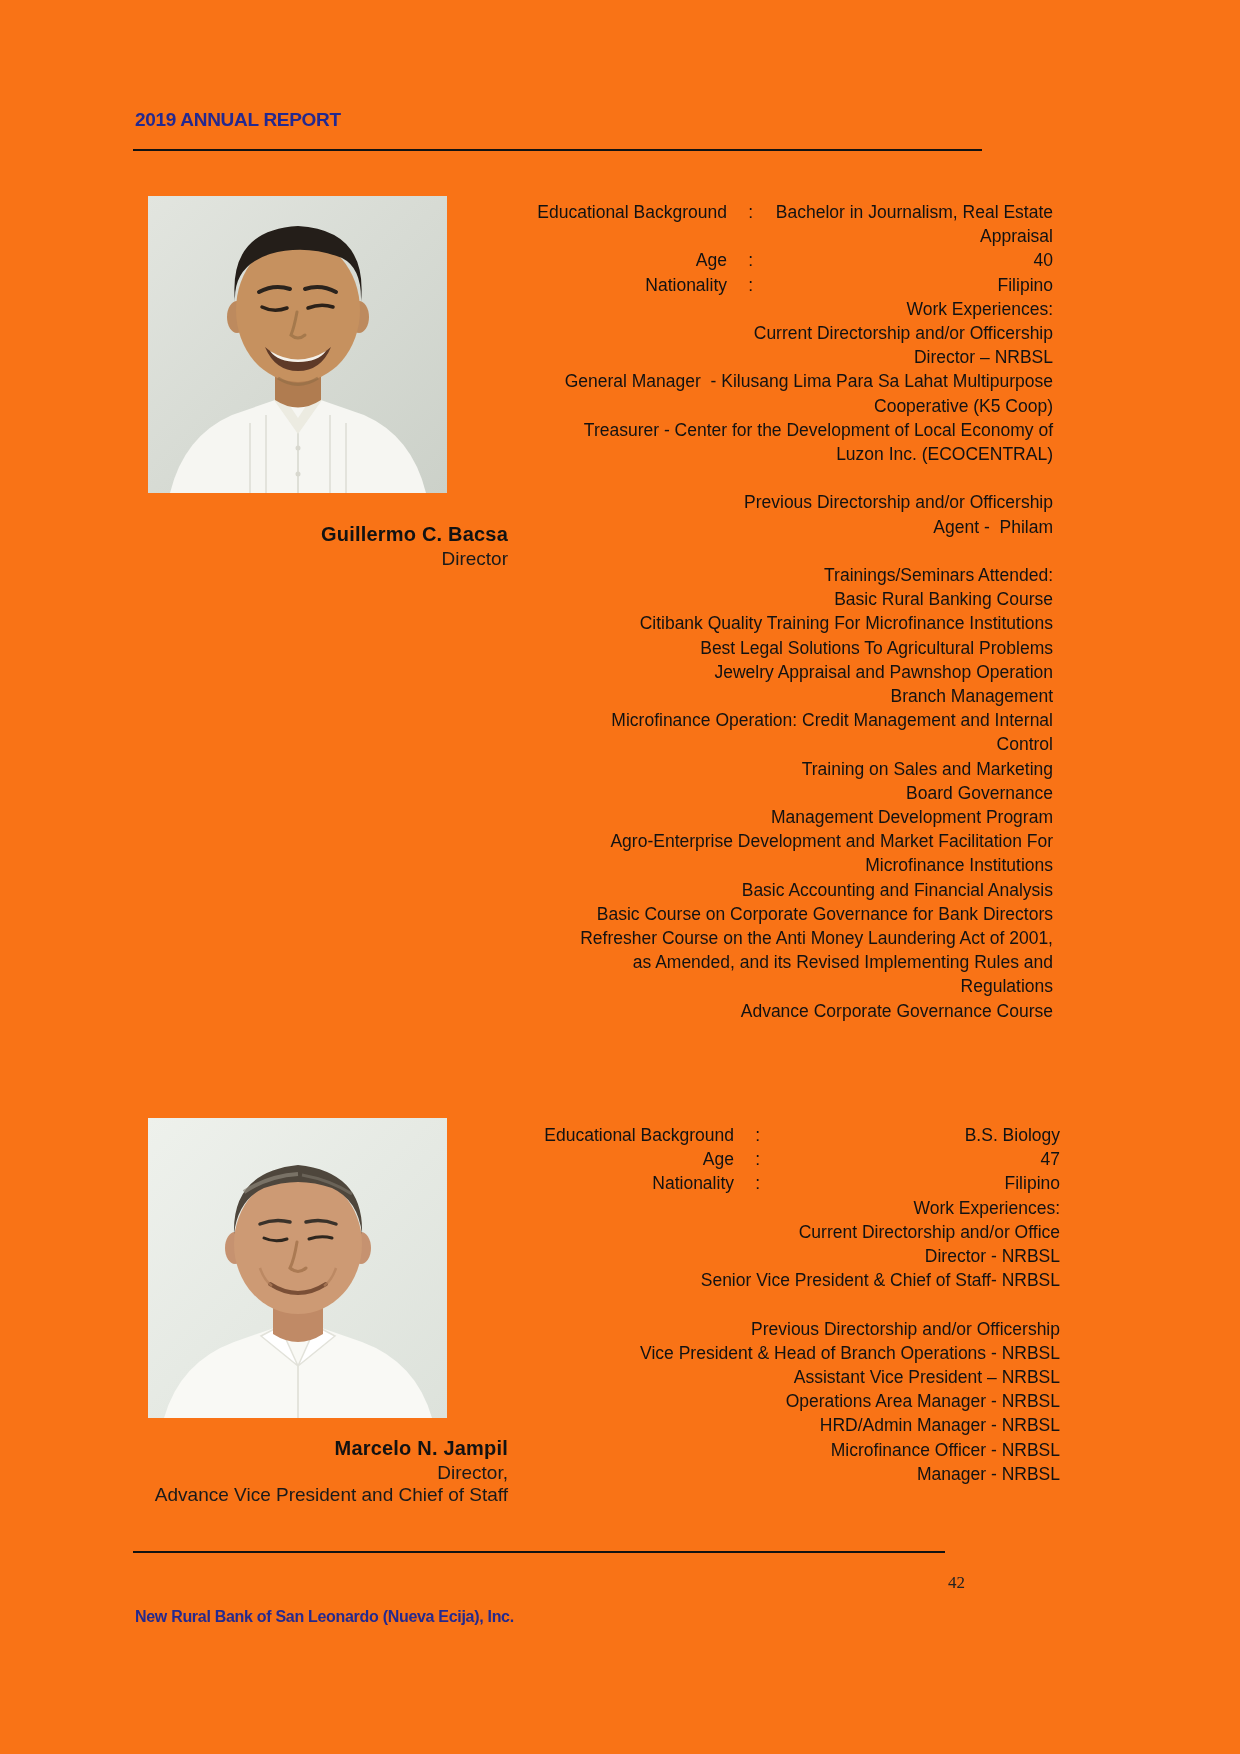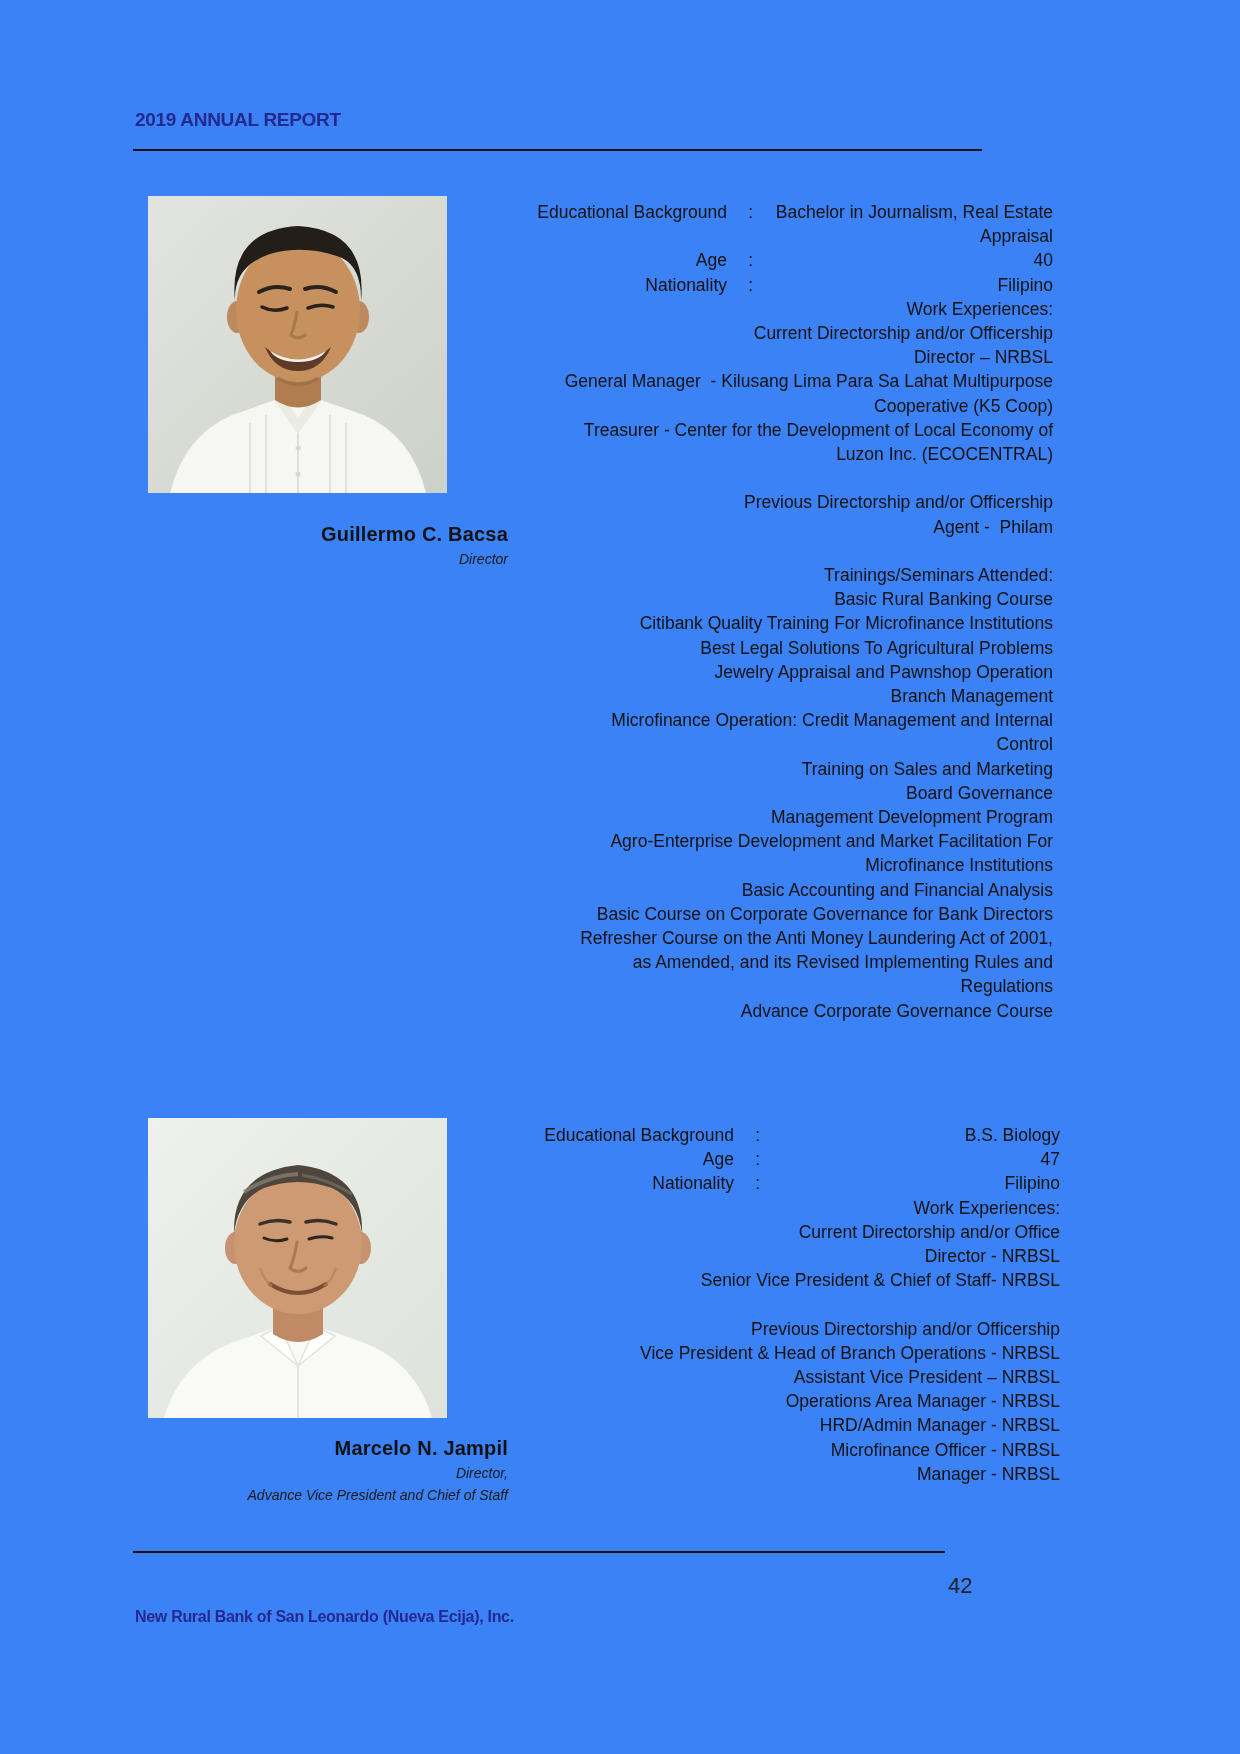--- a/index.html
+++ b/index.html
@@ -1,20 +1,20 @@
 <!DOCTYPE html>
 <html><head>
 <meta charset="utf-8">
 <style>
   html,body{margin:0;padding:0;background:#ffffff;}
   .page{
     position:relative;
     width:1240px;
     height:1754px;
-    background:#3b82f6;
+    background:#f97316;
     font-family:"Liberation Sans", sans-serif;
     color:#151515;
     overflow:hidden;
   }
   
   .hdr-title{
     position:absolute;left:135px;top:109px;
     font-size:19px;font-weight:bold;letter-spacing:-0.3px;
     color:#24298f;
   }
@@ -25,21 +25,21 @@
   
   .photo{position:absolute;overflow:hidden;}
   .photo svg{display:block;width:100%;height:100%;}
   .photo-1{left:148px;top:196px;width:299px;height:297px;}
   .photo-2{left:148px;top:1118px;width:299px;height:300px;}
   
   .caption{position:absolute;width:420px;text-align:right;}
   .cap-1{left:88px;top:521px;}
   .cap-2{left:88px;top:1435px;}
   .cap-name{font-size:20px;font-weight:bold;line-height:27px;letter-spacing:0.2px;color:#121212;}
-  .cap-role{font-size:14px;line-height:22px;color:#1a1a1a;font-style:italic;}
+  .cap-role{font-size:19px;line-height:22px;color:#1a1a1a;}
   
   .pbody{
     position:absolute;width:580px;
     font-size:17.5px;line-height:24.2px;color:#121212;text-align:right;
   }
   .pbody-1{left:473px;top:200px;}
   .pbody-2{left:480px;top:1123px;}
   .f-row{display:flex;}
   .f-label{width:254px;flex:none;}
   .f-colon{width:26px;flex:none;}
@@ -53,21 +53,21 @@
     position:absolute;left:133px;top:1551px;width:812px;height:2px;
     background:#121212;
   }
   .ftr-bank{
     position:absolute;left:135px;top:1608px;
     font-size:16px;font-weight:bold;letter-spacing:-0.3px;
     color:#24298f;
   }
   .ftr-page{
     position:absolute;left:948px;top:1573px;
-    font-size:22px;color:#222222;
+    font-size:17px;color:#222222;font-family:Liberation Serif, serif;
   }
 </style>
 </head>
 <body>
 
 <div class="page">
 
   <div class="hdr-title">2019 ANNUAL REPORT</div>
   <div class="hdr-rule"></div>
 

